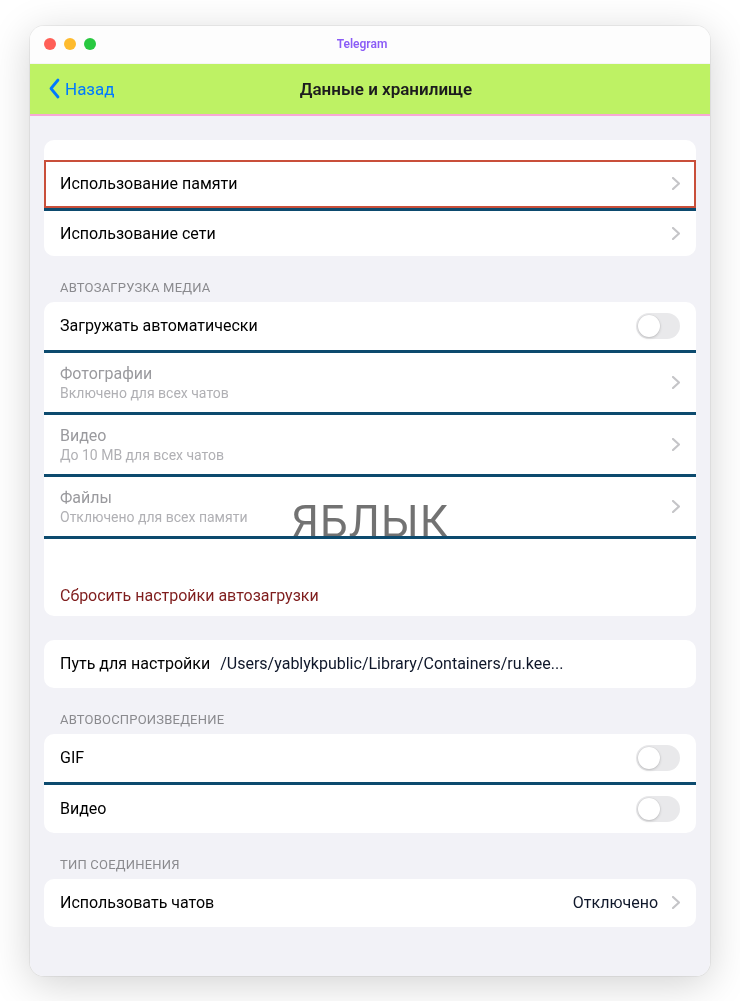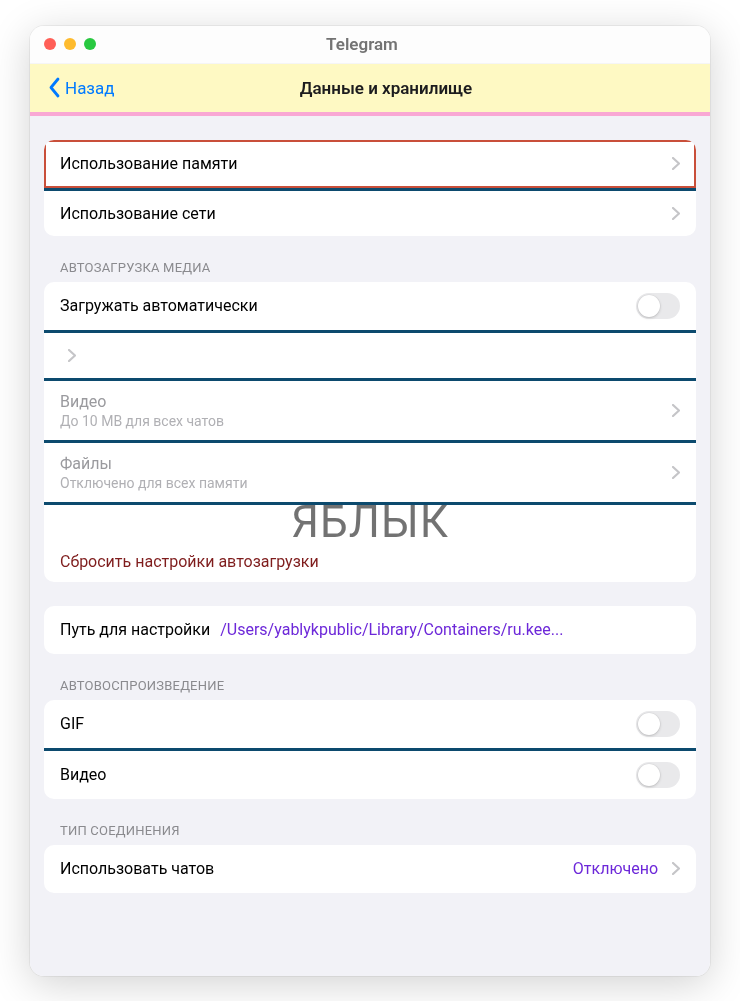--- a/index.html
+++ b/index.html
@@ -31,29 +31,29 @@
     position: relative;
     border-bottom: 1px solid rgba(0,0,0,0.03);
   }
   .traffic-lights { display: flex; gap: 8px; }
   .tl { width: 12px; height: 12px; border-radius: 50%; }
   .tl.close { background: #ff5f57; }
   .tl.min { background: #febb2e; }
   .tl.max { background: #28c840; }
   .window-title {
     position: absolute; left: 0; right: 16px; text-align: center;
-    font-size: 17px; font-weight: 600; color: #737373;
+    font-size: 12px; font-weight: 600; color: #8b5cf6;
   }
   .nav {
     height: 52px;
     display: flex;
     align-items: center;
     padding: 0 18px;
-    border-bottom: 4px solid #f9a8d4;
-    background: #fef9c3;
+    border-bottom: 2px solid #f9a8d4;
+    background: #bef264;
     position: relative;
   }
   .back {
     display: flex; align-items: center;
     color: #007aff; font-size: 17px; gap: 4px;
     cursor: pointer;
   }
   .back svg { width: 13px; height: 21px; }
   .nav-title {
     position: absolute; left: 0; right: 0; text-align: center;
@@ -96,27 +96,27 @@
   .row {
     display: flex;
     align-items: center;
     min-height: 48px;
     padding: 11px 16px;
     border-top: 3px solid #0c4a6e;
     cursor: pointer;
     position: relative;
   }
   .row:first-child { border-top: none; }
-  .row.highlight { box-shadow: inset 0 0 0 2px #c94f3a; }
+  .row.highlight { box-shadow: inset 0 0 0 2px #c94f3a; margin-top: 20px; }
   .row-main { flex: 1; min-width: 0; }
   .row-title { font-size: 16px; color: #000; }
   .row-title.disabled { color: #9a9a9e; }
   .row-sub { font-size: 14px; color: #b0b0b4; margin-top: 2px; }
   .row-value {
-    font-size: 16px; color: #6d28d9;
+    font-size: 16px; color: #0f172a;
     white-space: nowrap; overflow: hidden; text-overflow: ellipsis;
     max-width: 370px;
     margin-left: 10px;
   }
   .row-value.right { margin-right: 6px; }
   .chevron {
     width: 8px; height: 13px; margin-left: 8px; flex-shrink: 0;
   }
   .chevron path { stroke: #c5c5c8; stroke-width: 2.2; fill: none; stroke-linecap: round; stroke-linejoin: round; }
   .toggle {
@@ -179,20 +179,24 @@
 
     <div class="group-header">АВТОЗАГРУЗКА МЕДИА</div>
     <div class="group">
       <div class="row">
         <div class="row-main">
             <div class="row-title">Загружать автоматически</div>
           </div>
         <div class="toggle"></div>
       </div>
       <div class="row">
+        <div class="row-main">
+          <div class="row-title disabled">Фотографии</div>
+          <div class="row-sub">Включено для всех чатов</div>
+        </div>
         <svg class="chevron" viewBox="0 0 8 13">
             <path d="M1 1 L7 6.5 L1 12"></path>
           </svg>
       </div>
       <div class="row">
         <div class="row-main">
           <div class="row-title disabled">Видео</div>
           <div class="row-sub">До 10 MB для всех чатов</div>
         </div>
         <svg class="chevron" viewBox="0 0 8 13">

